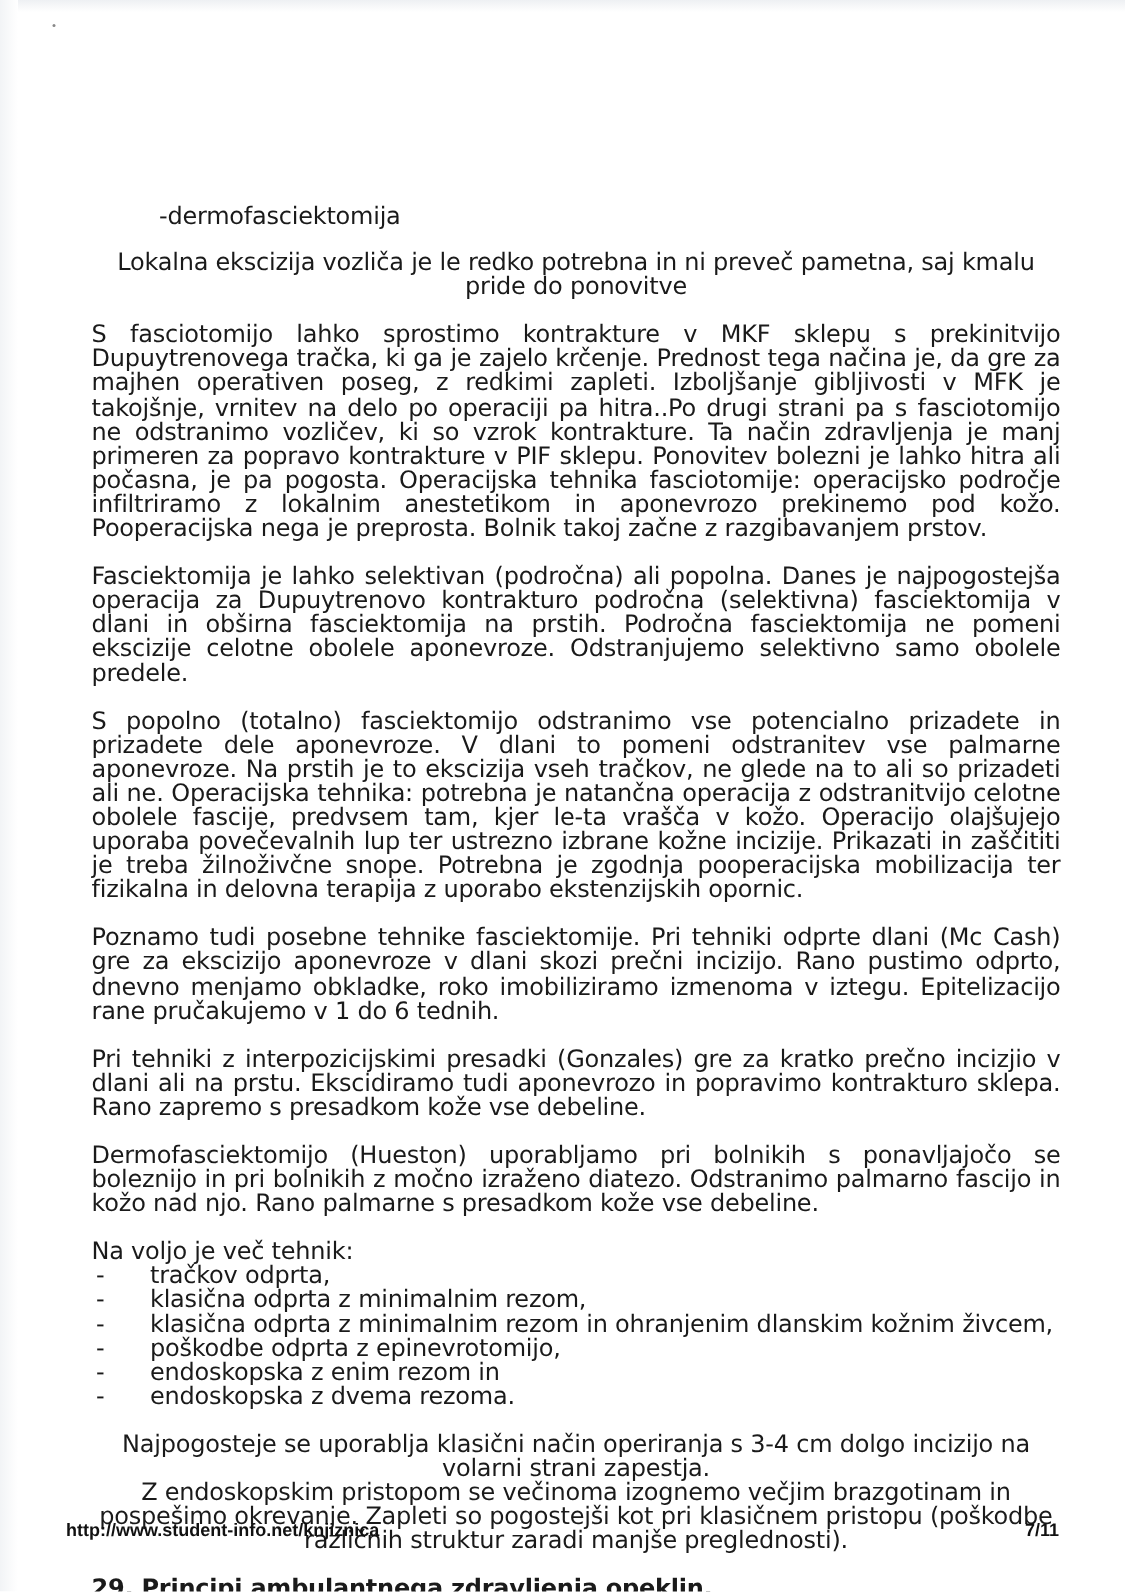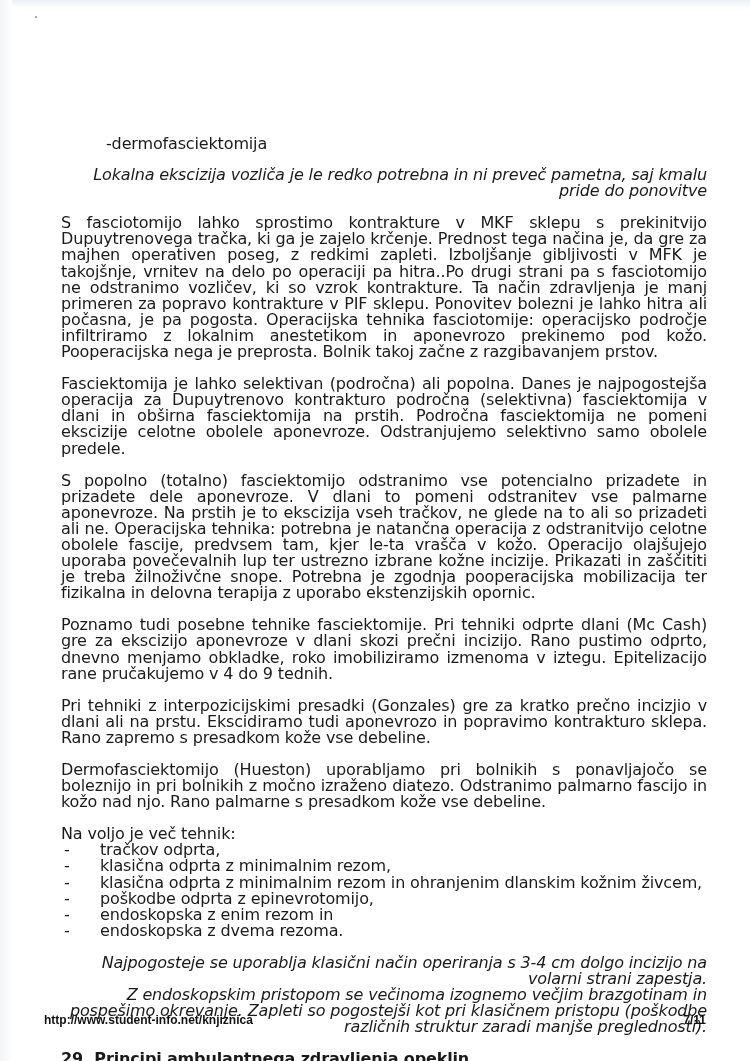--- a/index.html
+++ b/index.html
@@ -15,21 +15,21 @@
     position: absolute; left: 0; top: 0; width: 750px; height: 8px;
     background: linear-gradient(to bottom, #eef0f3, #ffffff);
   }
   .speck { position: absolute; left: 35px; top: 16px; width: 2px; height: 2px; background: #888; border-radius: 1px; }
   .content {
     position: absolute; left: 61px; top: 136px; width: 646px;
     font-size: 16px; line-height: 16.1px; letter-spacing: -0.15px;
   }
   .indent-line { padding-left: 45px; margin: 0 0 15px 0; }
   p { margin: 0 0 16px 0; text-align: justify; }
-  p.left { text-align: right; font-style: italic; }
+  p.left { text-align: center; }
   .section-heading { font-weight: bold; margin: 0; }
   .section-block { margin-bottom: 16px; }
   .section-block p { margin: 0; }
   b { font-weight: bold; }
   ul.techniques { list-style: none; margin: 0 0 16px 0; padding: 0; }
   ul.techniques li { position: relative; padding-left: 39px; }
   ul.techniques li .dash { position: absolute; left: 3px; top: 0; }
   .footer {
     position: absolute; left: 44px; top: 1013px; width: 662px;
     font-family: "Liberation Sans", sans-serif; font-weight: bold; font-size: 12px; color: #111;
@@ -43,21 +43,21 @@
 <div class="page-edge"></div>
 <div class="speck"></div>
 
 <div class="content">
   <div class="indent-line">-dermofasciektomija</div>
 
   <p class="left">Lokalna ekscizija vozliča je le redko potrebna in ni preveč pametna, saj kmalu pride do ponovitve</p>
   <p>S fasciotomijo lahko sprostimo kontrakture v MKF sklepu s prekinitvijo Dupuytrenovega tračka, ki ga je zajelo krčenje. Prednost tega načina je, da gre za majhen operativen poseg, z redkimi zapleti. Izboljšanje gibljivosti v MFK je takojšnje, vrnitev na delo po operaciji pa hitra..Po drugi strani pa s fasciotomijo ne odstranimo vozličev, ki so vzrok kontrakture. Ta način zdravljenja je manj primeren za popravo kontrakture v PIF sklepu. Ponovitev bolezni je lahko hitra ali počasna, je pa pogosta. Operacijska tehnika fasciotomije: operacijsko področje infiltriramo z lokalnim anestetikom in aponevrozo prekinemo pod kožo. Pooperacijska nega je preprosta. Bolnik takoj začne z razgibavanjem prstov.</p>
   <p>Fasciektomija je lahko selektivan (področna) ali popolna. Danes je najpogostejša operacija za Dupuytrenovo kontrakturo področna (selektivna) fasciektomija v dlani in obširna fasciektomija na prstih. Področna fasciektomija ne pomeni ekscizije celotne obolele aponevroze. Odstranjujemo selektivno samo obolele predele.</p>
   <p>S popolno (totalno) fasciektomijo odstranimo vse potencialno prizadete in prizadete dele aponevroze. V dlani to pomeni odstranitev vse palmarne aponevroze. Na prstih je to ekscizija vseh tračkov, ne glede na to ali so prizadeti ali ne. Operacijska tehnika: potrebna je natančna operacija z odstranitvijo celotne obolele fascije, predvsem tam, kjer le-ta vrašča v kožo. Operacijo olajšujejo uporaba povečevalnih lup ter ustrezno izbrane kožne incizije. Prikazati in zaščititi je treba žilnoživčne snope. Potrebna je zgodnja pooperacijska mobilizacija ter fizikalna in delovna terapija z uporabo ekstenzijskih opornic.</p>
-  <p>Poznamo tudi posebne tehnike fasciektomije. Pri tehniki odprte dlani (Mc Cash) gre za ekscizijo aponevroze v dlani skozi prečni incizijo. Rano pustimo odprto, dnevno menjamo obkladke, roko imobiliziramo izmenoma v iztegu. Epitelizacijo rane pručakujemo v 4 do 9 tednih.</p>
+  <p>Poznamo tudi posebne tehnike fasciektomije. Pri tehniki odprte dlani (Mc Cash) gre za ekscizijo aponevroze v dlani skozi prečni incizijo. Rano pustimo odprto, dnevno menjamo obkladke, roko imobiliziramo izmenoma v iztegu. Epitelizacijo rane pručakujemo v 1 do 6 tednih.</p>
   <p>Pri tehniki z interpozicijskimi presadki (Gonzales) gre za kratko prečno incizjio v dlani ali na prstu. Ekscidiramo tudi aponevrozo in popravimo kontrakturo sklepa. Rano zapremo s presadkom kože vse debeline.</p>
   <p>Dermofasciektomijo (Hueston) uporabljamo pri bolnikih s ponavljajočo se boleznijo in pri bolnikih z močno izraženo diatezo. Odstranimo palmarno fascijo in kožo nad njo. Rano palmarne s presadkom kože vse debeline.</p>
 
 
   <div>Na voljo je več tehnik:</div>
   <ul class="techniques">
     <li><span class="dash">-</span><span>tračkov odprta,</span></li>
     <li><span class="dash">-</span><span>klasična odprta z minimalnim rezom,</span></li>
     <li><span class="dash">-</span><span>klasična odprta z minimalnim rezom in ohranjenim dlanskim kožnim živcem,</span></li>
     <li><span class="dash">-</span><span>poškodbe odprta z epinevrotomijo,</span></li>

